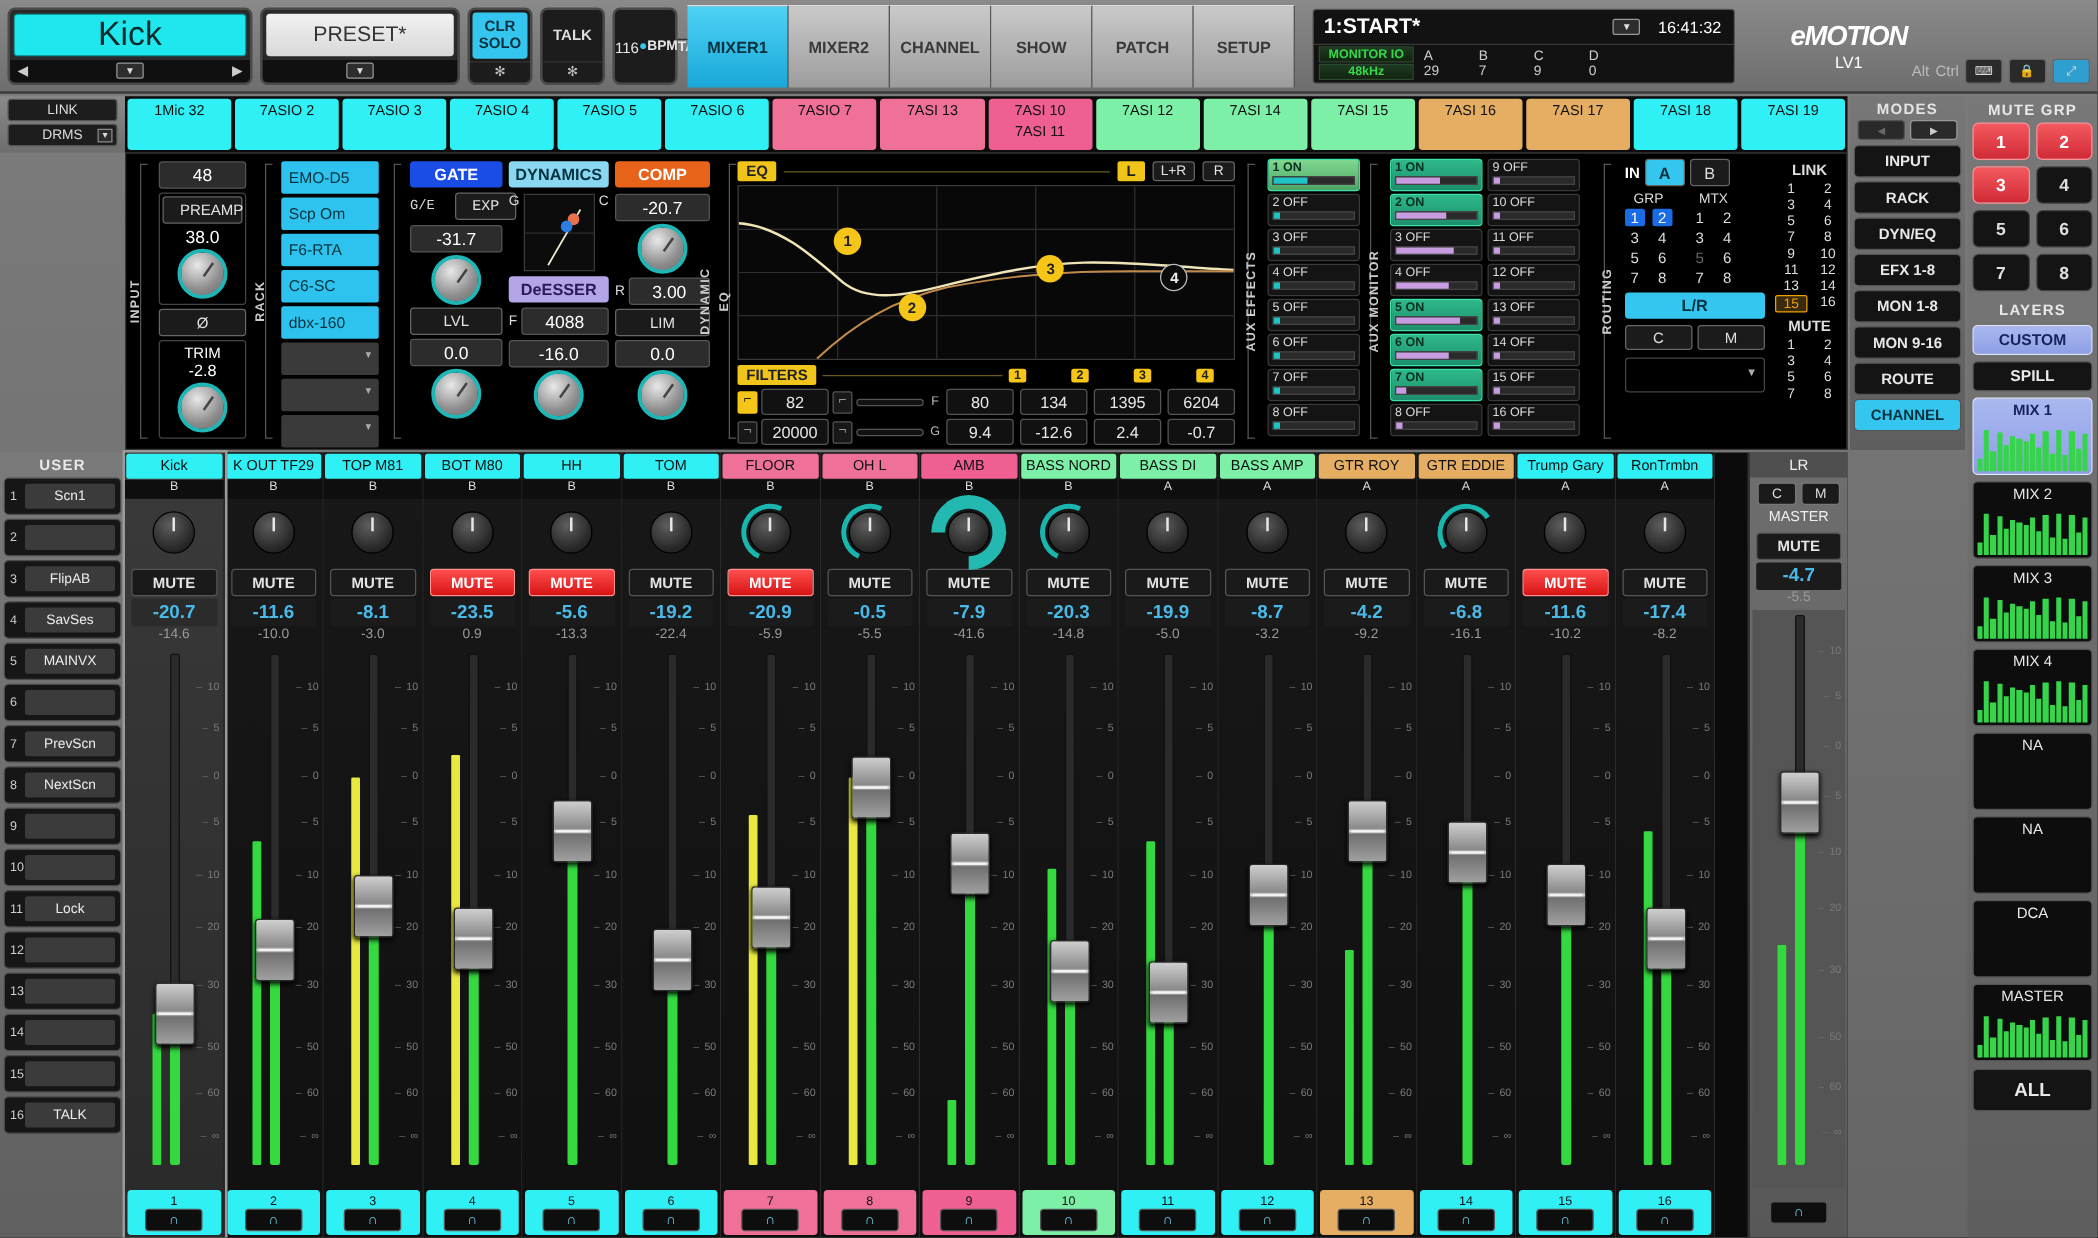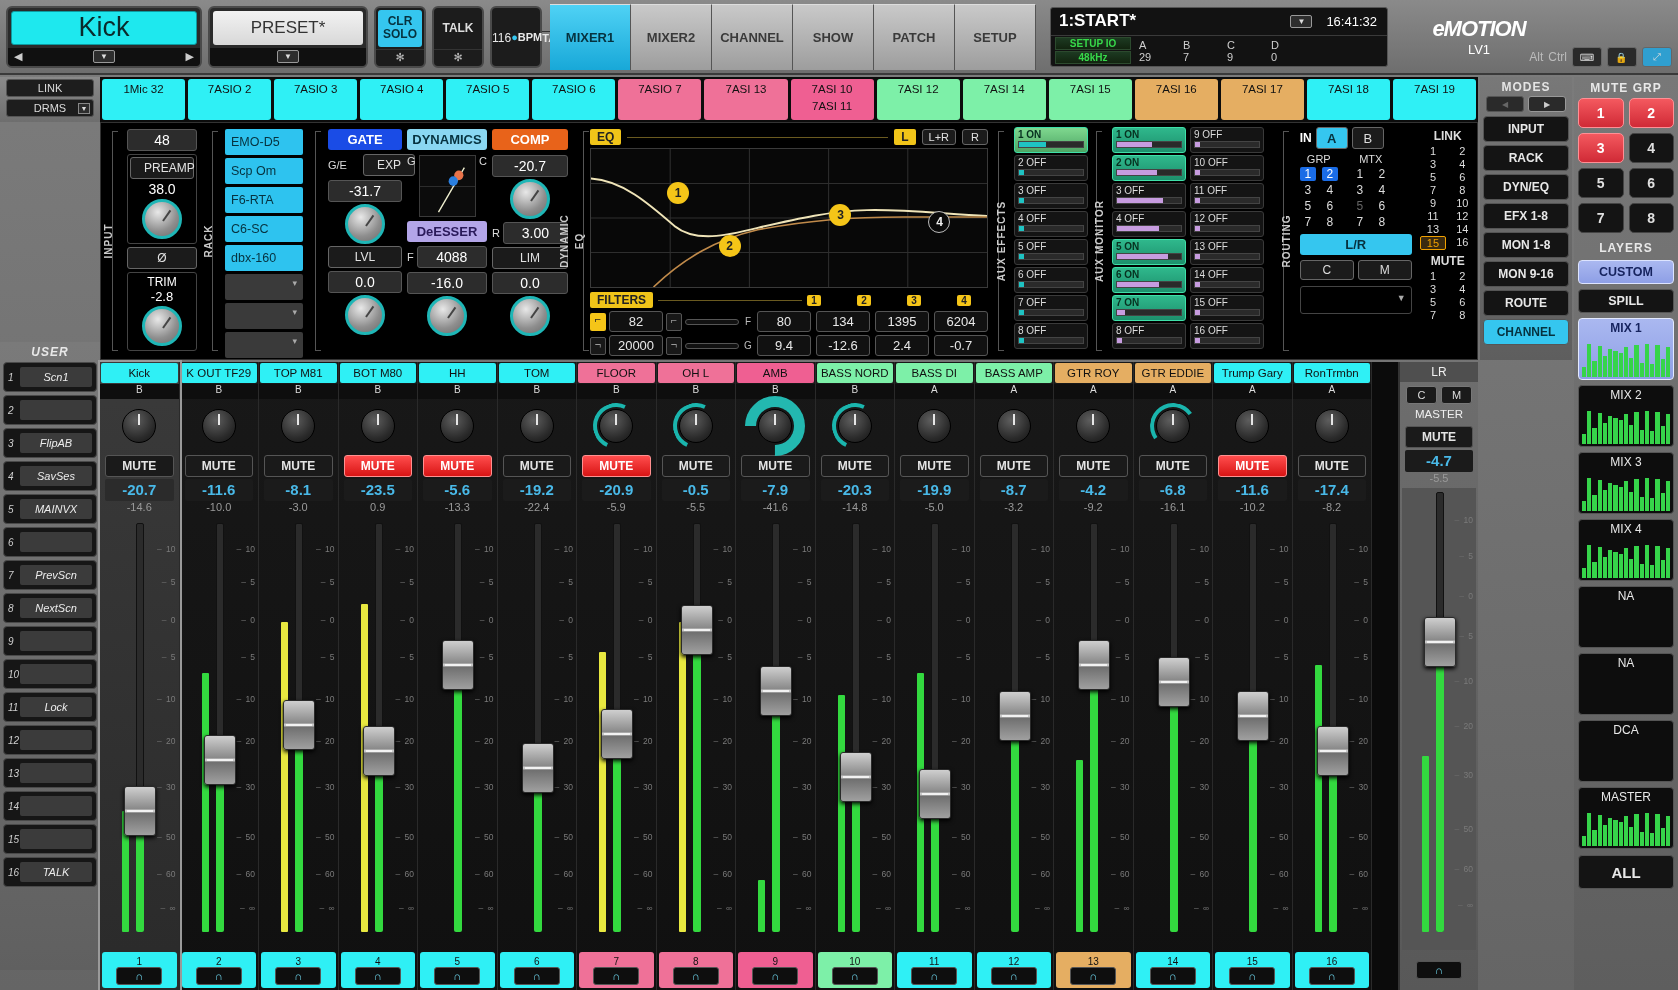--- a/index.html
+++ b/index.html
@@ -189,22 +189,22 @@
   .mixtile.sel { background:linear-gradient(#aab8f0,#8e9fe6); border-color:#e4eaff;}
   .mixtile .n { font-size:12px; text-align:center; color:#e8e8e8; padding-top:2px;}
   .mixtile.sel .n { color:#16235e; font-weight:bold;}
   .mixtile .meters { flex:1; display:flex; align-items:flex-end; gap:1px; padding:1px 3px 2px;}
   .mixtile .meters i { flex:1; background:#36d44a; display:block;}
   .allbtn { height:34px; margin-top:6px; border-radius:4px; background:#141414; border:1px solid #555;
             display:flex; align-items:center; justify-content:center; font-size:15px; font-weight:bold;
             color:#e8e8e8;}
 
   
-  .userpanel { position:absolute; left:0; top:342px; width:100px; height:628px;
-               background:linear-gradient(#7a7a7a,#606060); padding:3px;font-style:italic; }
+  .userpanel { position:absolute; left:0; top:362px; width:100px; height:628px;
+               background:linear-gradient(#7a7a7a,#606060); padding:3px; }
   .userpanel .ttl { text-align:center; font-size:12px; color:#e8e8e8; font-weight:bold; letter-spacing:1px;}
   .userbtn { height:30px; margin-top:3px; background:#161616; border:1px solid #4a4a4a; border-radius:4px;
              display:flex; align-items:center; position:relative;}
   .userbtn .i { position:absolute; left:4px; font-size:10px; color:#cfcfcf; }
   .userbtn .v { flex:1; margin-left:16px; margin-right:4px; background:#3b3b3b; border-radius:2px;
                 text-align:center; font-size:11px; color:#ececec; height:20px; line-height:20px;}
 
   
   .mixer { position:absolute; left:100px; top:362px; width:1378px; height:628px; background:#0b0b0b;
            display:flex; }
@@ -310,21 +310,21 @@
 
     <div class="scenebox">
       <div class="scenerow1">
         <div class="scenename">1:START*</div>
         <div class="ddbtn">▼</div>
         <div style="width:14px"></div>
         <div class="clock">16:41:32</div>
       </div>
       <div class="scenerow2">
         <div class="srvbox">
-          <div>SETUP IO</div>
+          <div>MONITOR IO</div>
           <div>48kHz</div>
         </div>
         <div class="abcd" id="ioports">
             <div class="c">
     <span class="L">A</span>
     <span class="V">29</span>
   </div>
             <div class="c">
     <span class="L">B</span>
     <span class="V">7</span>
@@ -463,21 +463,21 @@
           <div class="rackempty"></div>
           <div class="rackempty"></div>
         </div>
     </div>
 
     <div class="sect" style="width:268px;display:flex;">
       <div class="brk"></div>
         <div class="vlabel" style="left:auto;right:2px;">DYNAMIC</div>
       <div style="width:74px;margin-left:20px;">
         <div class="hdr gate">GATE</div>
-        <div style="display:flex;align-items:center;gap:16px;margin-top:4px;">
+        <div style="display:flex;align-items:center;gap:16px;margin-top:4px;font-family:Liberation Mono, monospace;">
           <span style="font-size:11px;color:#ddd">G/E</span>
           <span class="btnsm" style="flex:1">EXP</span>
         </div>
         <div class="dispbox" style="margin-top:4px">-31.7</div>
         <div class="knob"></div>
         <div class="btnsm" style="margin-top:2px">LVL</div>
         <div class="dispbox" style="margin-top:3px">0.0</div>
         <div class="knob"></div>
       </div>
       <div style="width:82px;margin-left:5px;">

